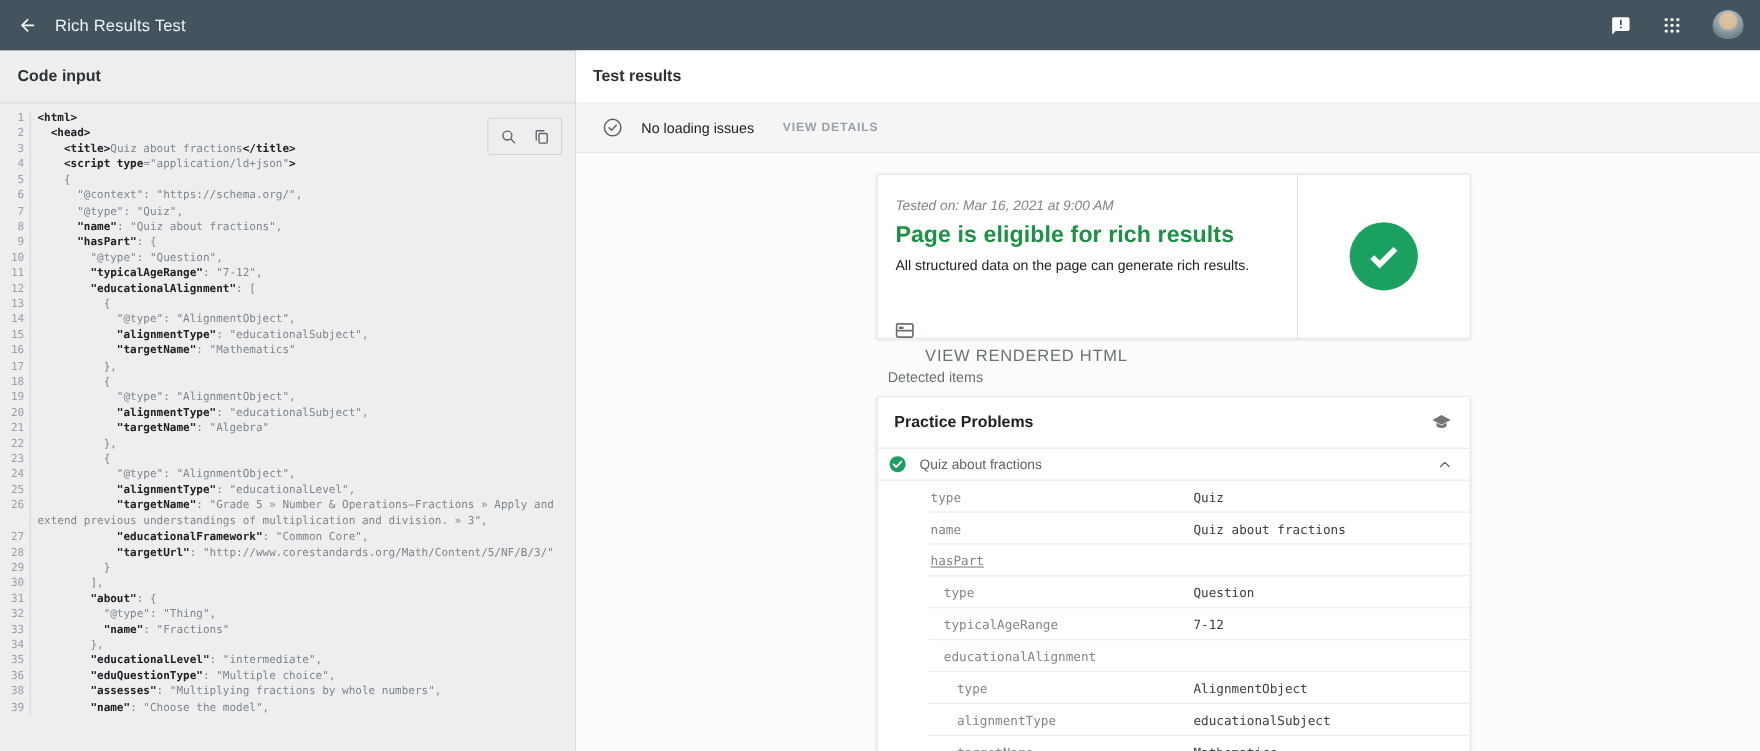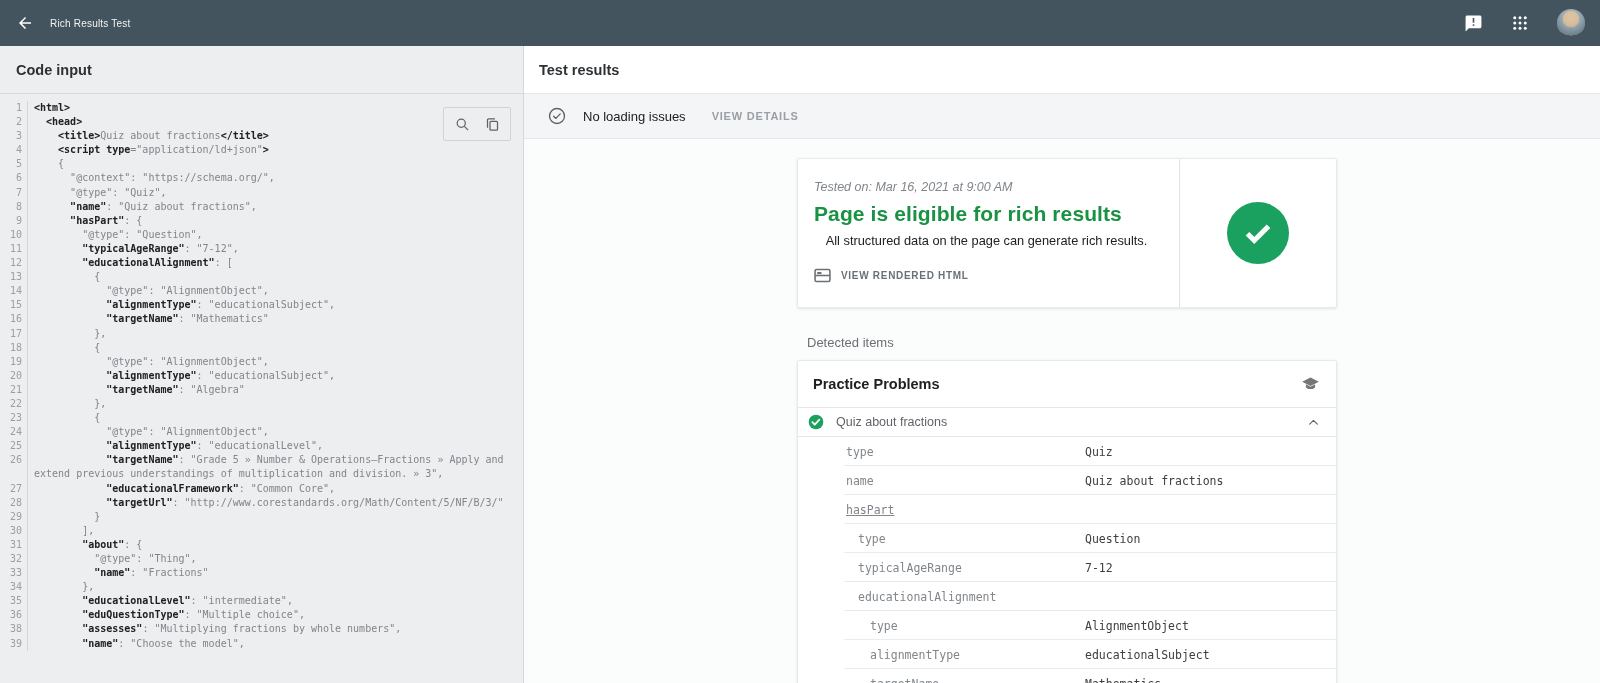--- a/index.html
+++ b/index.html
@@ -5,21 +5,21 @@
   * { box-sizing: border-box; }
   html,body { margin:0; padding:0; }
   body {
     width:1600px; height:683px; overflow:hidden; background:#fff;
     font-family:"Liberation Sans", sans-serif; color:#202124;
   }
 
   
   .topbar { height:46px; background:#44545e; display:flex; align-items:center; }
   .back-btn { width:50px; height:46px; display:flex; align-items:center; justify-content:center; cursor:pointer; }
-  .topbar-title { color:#f1f3f4; font-size:10px; letter-spacing:.2px; }
+  .topbar-title { color:#f1f3f4; font-size:15px; letter-spacing:.2px; }
   .topbar-right { margin-left:auto; display:flex; align-items:center; gap:28px; padding-right:15px; }
   .tb-icon { display:flex; align-items:center; justify-content:center; cursor:pointer; }
   .avatar { width:28px; height:28px; border-radius:50%;
     background: radial-gradient(circle at 50% 36%, #dcc2a0 0 36%, #9fb4bf 37% 72%, #5d6b72 73% 100%);
     box-shadow: inset 0 -6px 8px rgba(40,50,55,.45); }
 
   
   .main { display:flex; height:637px; }
 
   
@@ -44,23 +44,23 @@
   .loading-icon { margin-left:24px; display:flex; }
   .loading-text { margin-left:17px; font-size:13px; color:#202124; }
   .view-details { margin-left:26px; font-size:11px; font-weight:700; letter-spacing:.8px; color:#9aa0a6; cursor:pointer; }
   .results-body { flex:1; background:#fbfcfc; padding-left:273px; overflow:hidden; }
 
   .result-card { margin-top:19px; width:540px; height:150px; background:#fff; border:1px solid #e7e9eb; border-radius:2px;
     box-shadow:0 1px 3px rgba(60,64,67,.13); display:flex; }
   .rc-left { flex:1; padding:21px 20px 0 16px; }
   .tested-on { font-size:12.5px; color:#80868b;font-style:italic; }
   .eligible-heading { margin-top:8px; font-size:21px; font-weight:600; color:#1a9243; letter-spacing:.1px; }
-  .eligible-sub { margin-top:7px; font-size:12.8px; color:#202124;text-align:center; }
+  .eligible-sub { margin-top:7px; font-size:12.8px; color:#202124; }
   .view-rendered { margin-top:20px; display:flex; align-items:center; gap:10px; cursor:pointer; }
-  .view-rendered span { font-size:10px; font-weight:700; letter-spacing:.7px; color:#6b7075; }
+  .view-rendered span { font-size:15px; font-weight:400; letter-spacing:.7px; color:#6b7075;margin-top:47px; }
   .rc-right { width:157px; flex:0 0 157px; border-left:1px solid #e0e3e5; display:flex; align-items:center; justify-content:center; }
   .check-big { width:62px; height:62px; border-radius:50%; background:#1ba15f; display:flex; align-items:center; justify-content:center; }
 
   .detected-label { margin-top:27px; margin-left:10px; font-size:13px; color:#6b7075; }
   .detected-card { margin-top:10px; width:540px; background:#fff; border:1px solid #e7e9eb; border-radius:2px 2px 0 0;
     box-shadow:0 1px 3px rgba(60,64,67,.13); }
   .dc-header { height:47px; display:flex; align-items:center; padding:0 16px 0 15px; border-bottom:1px solid #e4e7e9; }
   .dc-title { flex:1; font-size:14.5px; font-weight:700; color:#202124; }
   .quiz-row { height:29px; display:flex; align-items:center; border-bottom:1px solid #e4e7e9; cursor:pointer; }
   .check-small { margin-left:10px; display:flex; }

